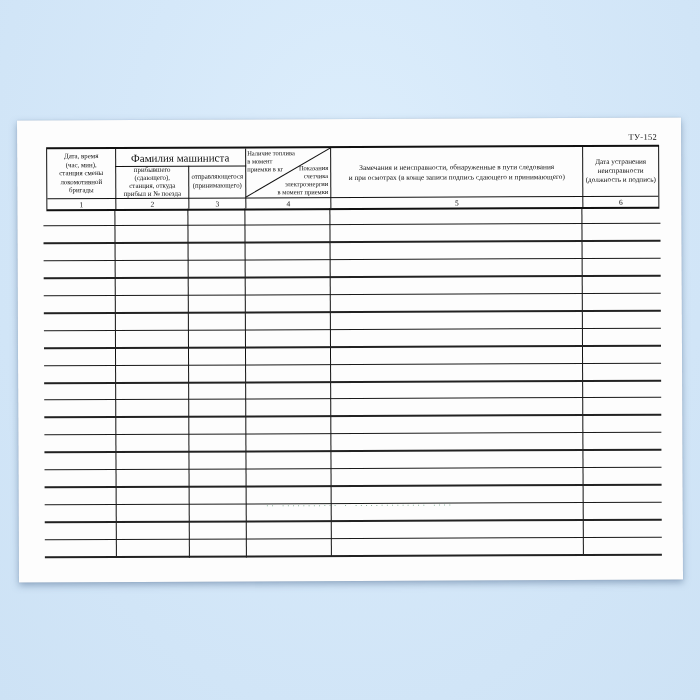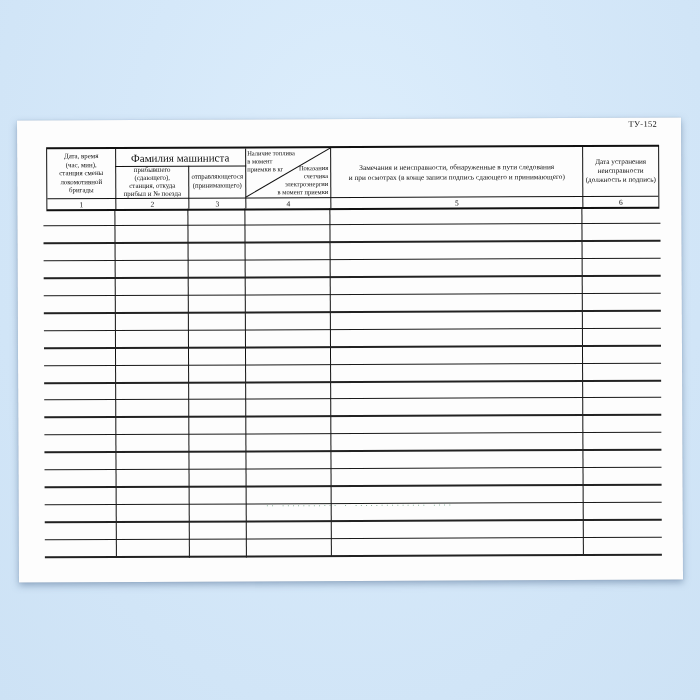--- a/index.html
+++ b/index.html
@@ -7,21 +7,21 @@
     font-family:"Liberation Serif","DejaVu Serif",serif;
     background:radial-gradient(ellipse at 50% 28%, #ddeefc 0%, #d5e8f9 45%, #cde2f5 100%);
   }
   .sheet{
     position:absolute;left:18px;top:119px;width:664px;height:462px;
     background:#fdfdfd;
     transform:rotate(-0.25deg);
     box-shadow:0 3px 7px rgba(88,114,150,0.55), 0 0 1px rgba(88,114,150,0.4);
   }
   .form-code{
-    position:absolute;top:1px;right:24px;
+    position:absolute;top:14px;right:24px;
     font-size:8.5px;color:#111;letter-spacing:.3px;
   }
   
   .thead{
     position:absolute;left:29px;top:27px;width:611px;height:60px;
     border:1px solid #111;border-top-width:2px;border-bottom-width:2px;
     box-sizing:content-box;
   }
   .hline,.vline{position:absolute;background:#111;}
   .cell{

